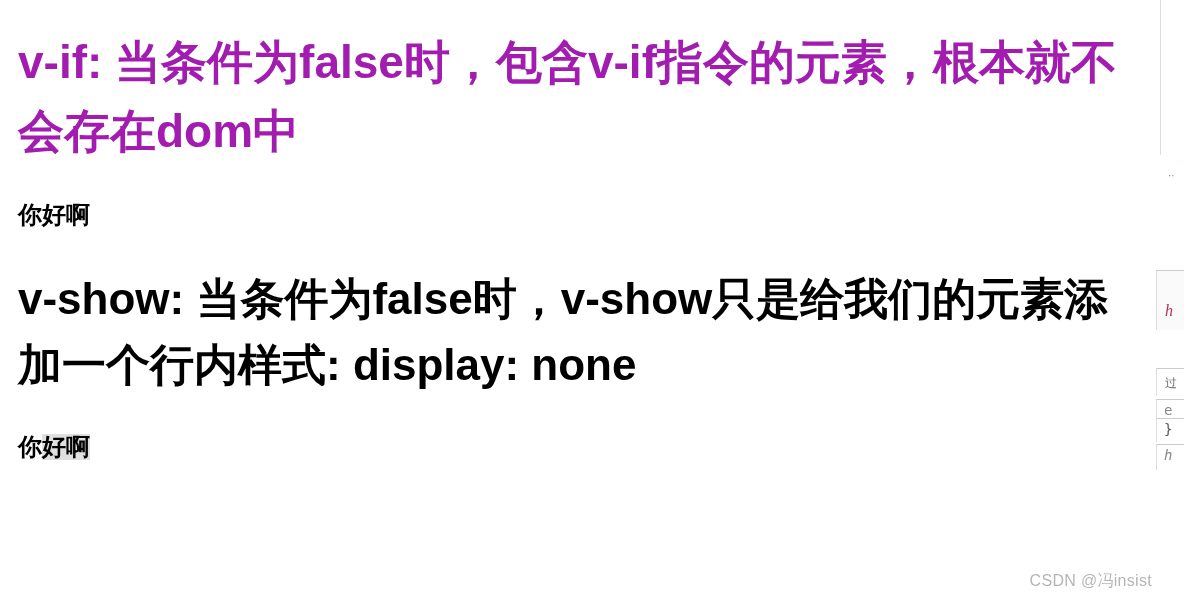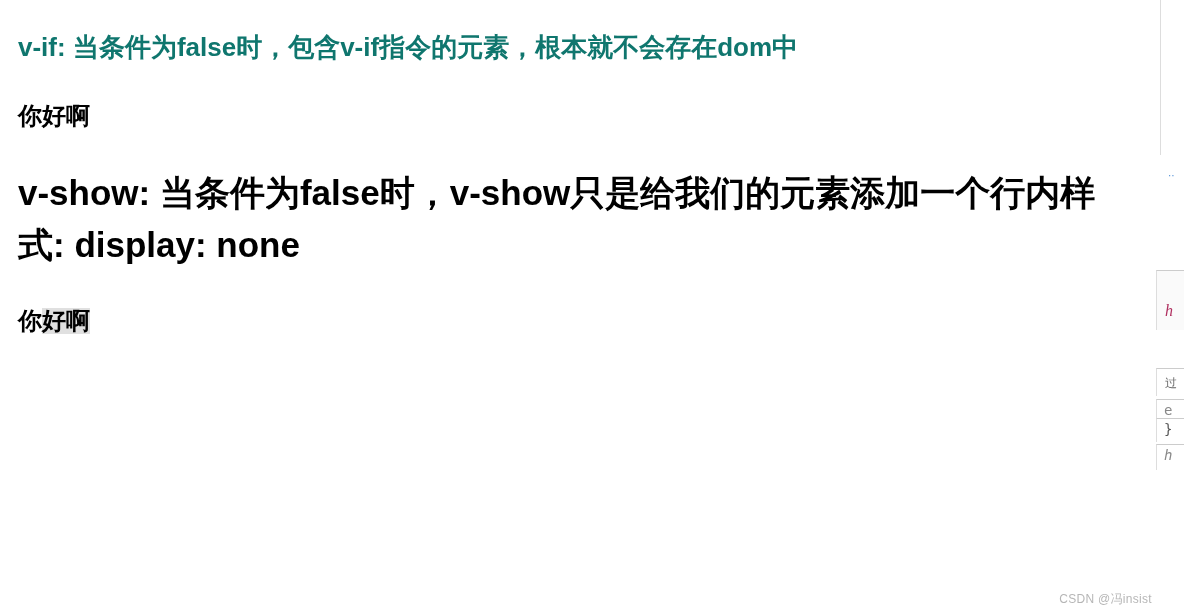--- a/index.html
+++ b/index.html
@@ -13,35 +13,35 @@
       background: #ffffff;
       font-family: -apple-system, BlinkMacSystemFont, "Segoe UI", "PingFang SC", "Microsoft YaHei", sans-serif;
       position: relative;
       overflow: hidden;
     }
     .content-area {
       padding: 28px 18px 18px 18px;
       width: 1150px;
     }
     .heading {
-      font-size: 26px;
+      font-size: 46px;
       font-weight: 700;
-      color: #0f766e;
+      color: #a21caf;
       line-height: 1.5;
       margin-bottom: 32px;
     }
     .paragraph {
       font-size: 24px;
       font-weight: 700;
       color: #000000;
       line-height: 1.4;
       margin-bottom: 34px;
     }
     .heading2 {
-      font-size: 35px;
+      font-size: 44px;
       font-weight: 700;
       color: #000000;
       line-height: 1.5;
       margin-bottom: 32px;
     }
     .paragraph2 {
       font-size: 24px;
       font-weight: 700;
       color: #000000;
       line-height: 1.4;
@@ -142,23 +142,23 @@
       position: absolute;
       top: 2px;
       left: 7px;
       font-size: 14px;
       color: #888;
       font-style: italic;
       font-family: Menlo, Consolas, monospace;
     }
     .watermark {
       position: absolute;
-      bottom: 6px;
+      bottom: 22px;
       right: 32px;
-      font-size: 12px;
+      font-size: 16px;
       color: rgba(120,120,120,0.55);
       font-family: Arial, sans-serif;
       letter-spacing: 0.3px;
     }
   </style>
 </head>
 <body>
 
 <div class="content-area">
   <h2 class="heading">v-if: 当条件为false时，包含v-if指令的元素，根本就不会存在dom中</h2>

